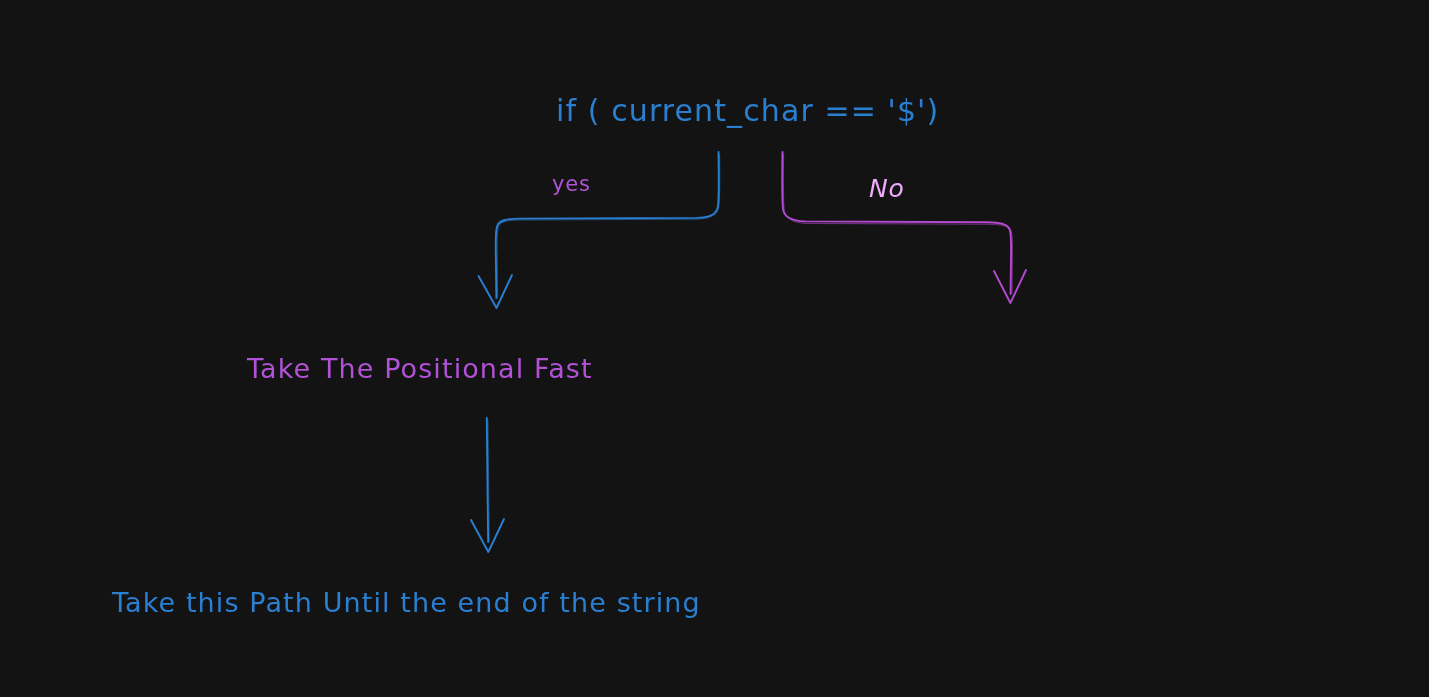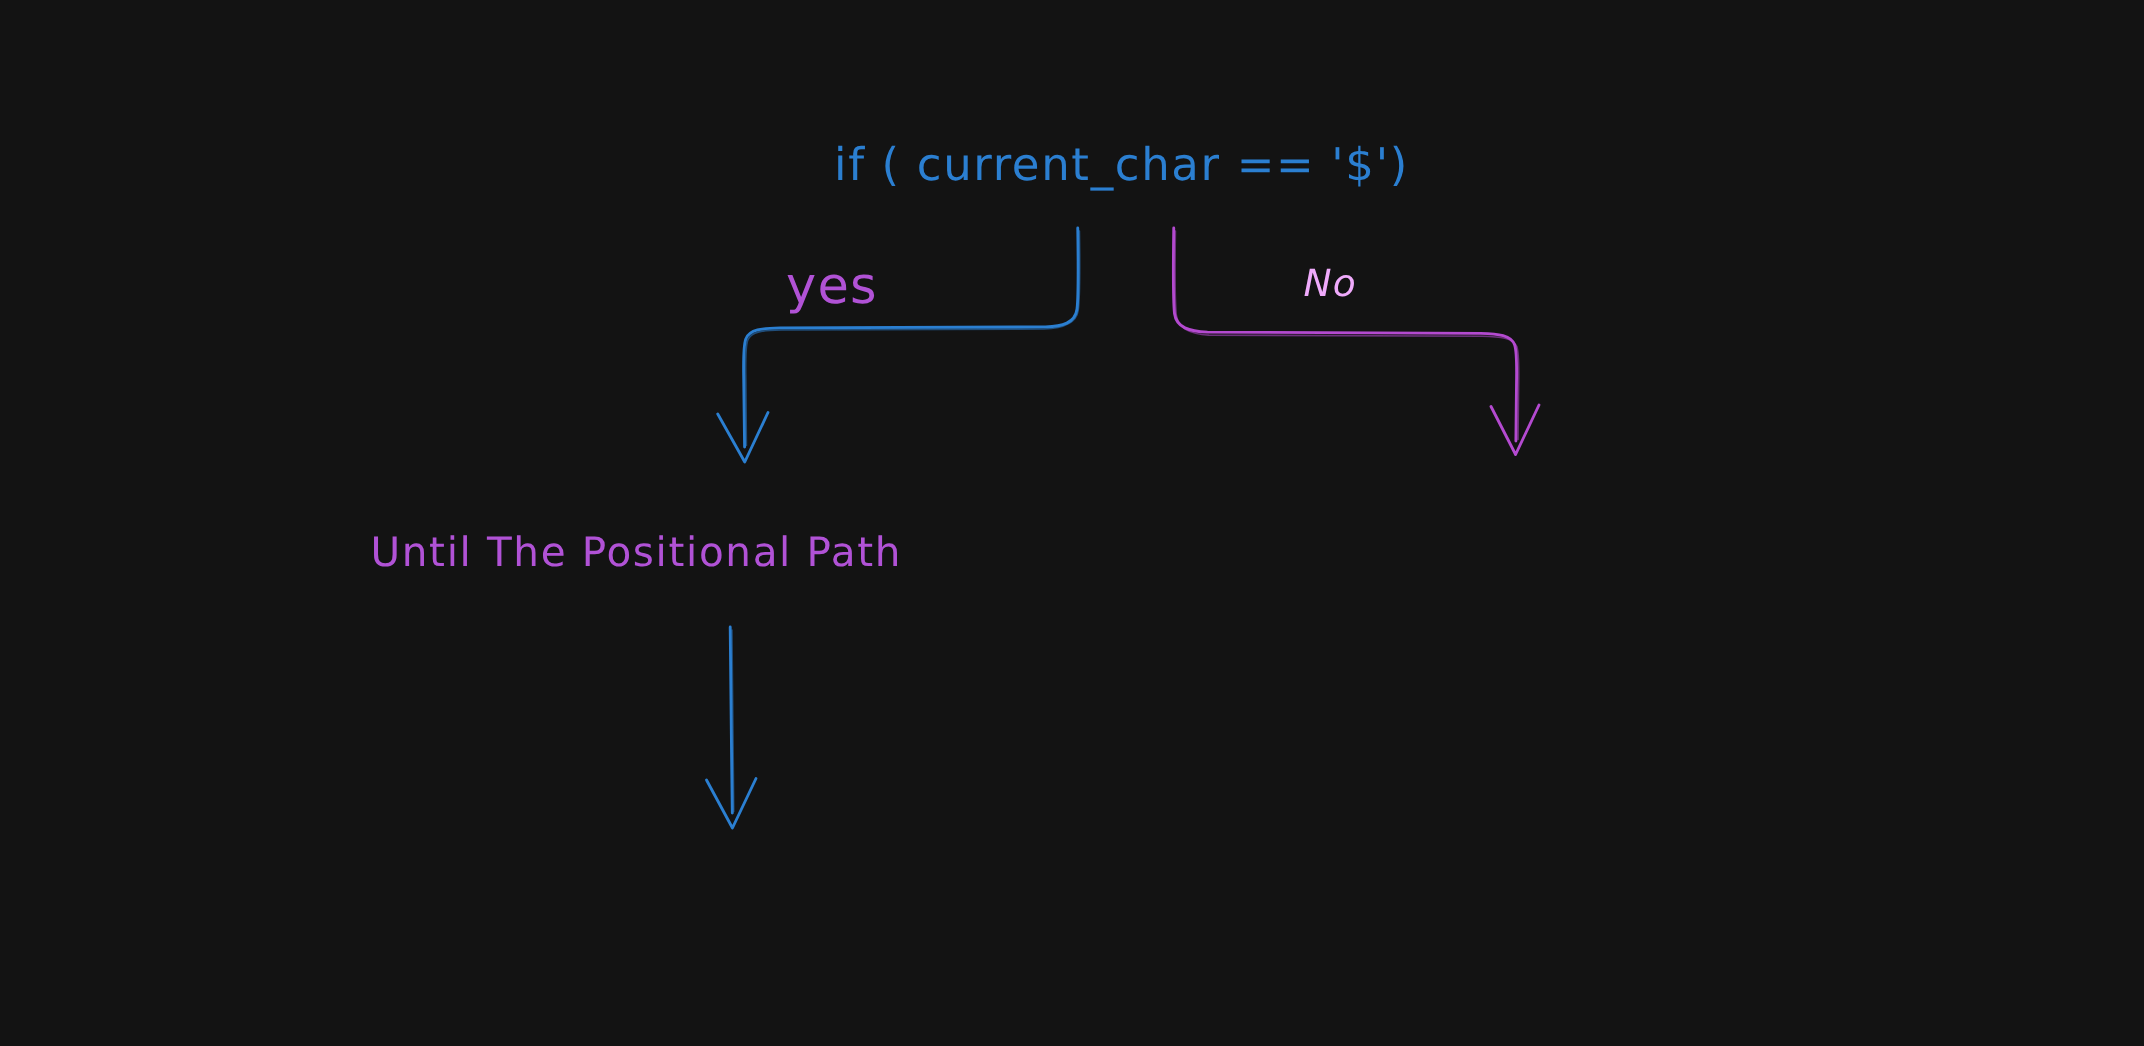--- a/index.html
+++ b/index.html
@@ -36,23 +36,23 @@
     line-height: 1;
   }
   
   #condition-text {
     left: 556px;
     top: 96px;
     font-size: 30px;
     letter-spacing: 1.1px;
   }
   #yes-label {
-    left: 524px;
+    left: 552px;
     top: 174px;
-    font-size: 34px;
+    font-size: 21px;
     letter-spacing: 0.8px;
   }
   #no-label {
     left: 869px;
     top: 176px;
     font-size: 25px;
     font-style: oblique 12deg;
     letter-spacing: 0.8px;
   }
   #positional-path-text {
@@ -125,17 +125,18 @@
       <path d="M 471 520 L 488.3 552 L 504 519" fill="none" stroke="#2b7fd1" stroke-width="1.9" stroke-linecap="round" stroke-linejoin="round"></path>
     </g>
   </svg>
 
   <div class="label" id="condition-text" style="color:#2b7fd1;">if ( current_char == '$')</div>
 
   <div class="label" id="yes-label" style="color:#b152d6;">yes</div>
 
   <div class="label" id="no-label" style="color:#f0abfc;">No</div>
 
-  <div class="label" id="positional-path-text" style="color:#b152d6;">Until The Positional Path</div>
+  <div class="label" id="positional-path-text" style="color:#b152d6;">Take The Positional Fast</div>
 
 
+  <div class="label" id="end-of-string-text" style="color:#2b7fd1;">Take this Path Until the end of the string</div>
 
 </div>
 
 </body></html>

